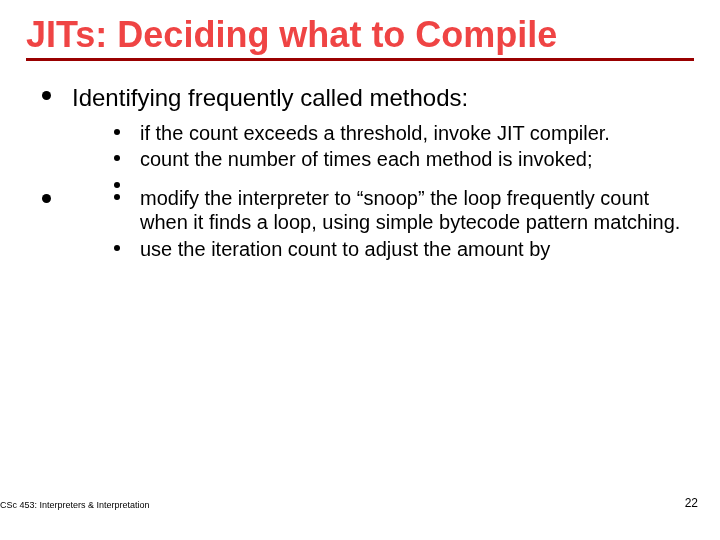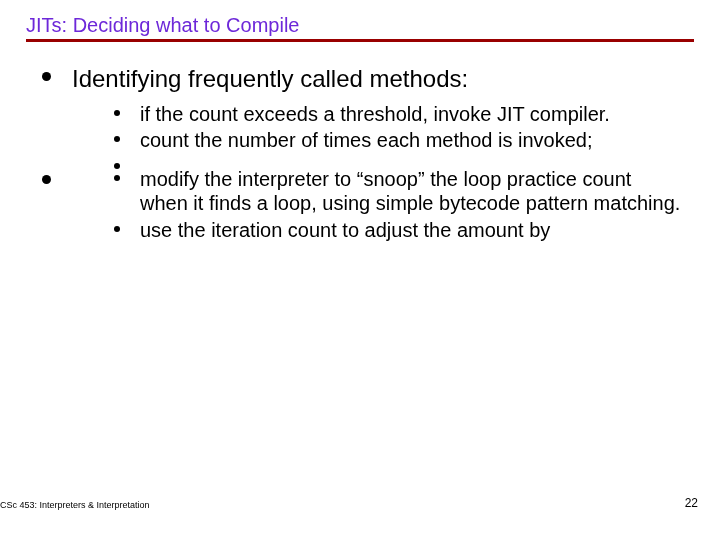--- a/index.html
+++ b/index.html
@@ -1,19 +1,19 @@
 <!DOCTYPE html>
 <html><head>
 <meta charset="utf-8">
 <style>
   html,body{margin:0;padding:0}
   body{width:720px;height:540px;overflow:hidden;background:#fff;
        font-family:Arial,Helvetica,sans-serif;color:#000;position:relative}
   .slide{padding:14px 26px 0 26px;box-sizing:border-box;height:100%}
-  .title{font-size:20px;font-weight:normal;color:#6d28d9;margin:0 0 2px 0;
+  .title{font-size:36px;font-weight:bold;color:#ef4444;margin:0 0 2px 0;
          letter-spacing:0px}
   .rule{height:3px;background:#990000;margin:2px 0 22px 0}
   ul.top{list-style:none;margin:10px;padding:0}
   ul.top>li{position:relative;padding-left:36px;margin-bottom:10px}
   ul.top>li>.bullet{position:absolute;left:6px;top:8px;width:9px;height:9px;
                     background:#000;border-radius:50%}
   ul.top>li>.h{font-size:24px;line-height:1.25}
   ul.sub{list-style:none;margin:8px 0 14px 0;padding:0}
   ul.sub>li{position:relative;padding-left:34px;margin:0 0 2px 34px;
             font-size:20px;line-height:1.22}
@@ -36,21 +36,21 @@
       <div class="h">Identifying frequently called methods:</div>
       <ul class="sub">
         <li><span class="bullet"></span><span>if the count exceeds a threshold, invoke JIT compiler.</span></li>
         <li><span class="bullet"></span><span>count the number of times each method is invoked;</span></li>
         <li><span class="bullet"></span></li>
       </ul>
     </li>
     <li>
       <span class="bullet"></span>
       <ul class="sub">
-        <li><span class="bullet"></span><span>modify the interpreter to “snoop” the loop practice count when it finds a loop, using simple bytecode pattern matching.</span></li>
+        <li><span class="bullet"></span><span>modify the interpreter to “snoop” the loop frequently count when it finds a loop, using simple bytecode pattern matching.</span></li>
         <li><span class="bullet"></span><span>use the iteration count to adjust the amount by</span></li>
       </ul>
     </li>
   </ul>
 </div>
 
 <div class="footer">CSc 453: Interpreters &amp; Interpretation</div>
 <div class="pagenum">22</div>
 
 </body></html>

